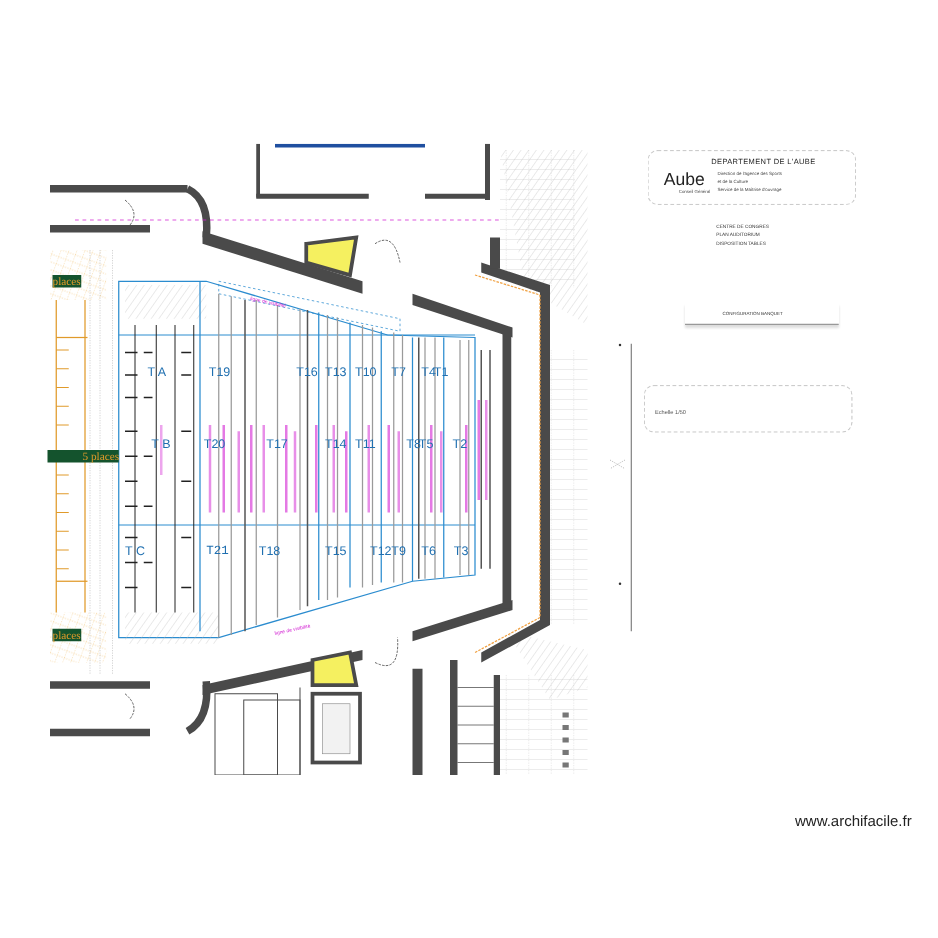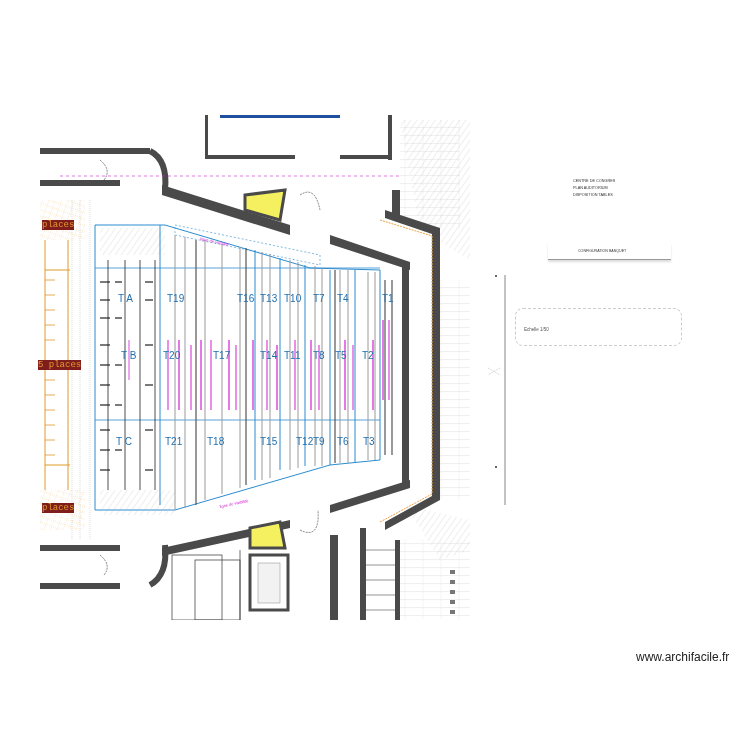--- a/index.html
+++ b/index.html
@@ -1,19 +1,19 @@
 <!DOCTYPE html>
 <html><head>
 <meta charset="utf-8">
 <style>
   html,body{margin:0;padding:0;background:#ffffff;}
   body{width:750px;height:750px;position:relative;overflow:hidden;font-family:"Liberation Sans",sans-serif;}
   #canvas{position:absolute;left:0;top:0;width:750px;height:750px;}
   .tlabel{position:absolute;color:#1f6fb0;font-size:10px;font-family:"Liberation Sans",sans-serif;white-space:nowrap;}
-  .plabel{position:absolute;color:#e09a2a;font-size:9px;font-family:Liberation Mono, monospace;white-space:nowrap;background:#7f1d1d;}
+  .plabel{position:absolute;color:#e09a2a;font-size:9px;font-family:Liberation Serif, serif;white-space:nowrap;background:#14532d;}
   .tiny{position:absolute;font-size:4px;color:#555;white-space:nowrap;font-family:"Liberation Sans",sans-serif;}
   #title-block{position:absolute;left:513px;top:115px;width:175px;height:240px;}
   .tb-head{position:absolute;left:5px;top:5px;width:165px;height:42px;border-radius:8px;border:1px dashed #ccc;}
   .tb-dept{position:absolute;left:50px;top:6px;font-size:6px;color:#222;letter-spacing:0.3px;}
   .tb-sub{position:absolute;left:55px;font-size:3.6px;color:#444;}
   .tb-logo{position:absolute;left:12px;top:14px;font-size:14px;color:#222;font-family:"Liberation Sans",sans-serif;}
   .tb-logo-sub{position:absolute;left:24px;top:30px;font-size:3.5px;color:#444;}
   .tb-line{position:absolute;left:60px;font-size:3.8px;color:#333;}
   .tb-box{position:absolute;left:35px;top:128px;width:123px;height:16px;border-bottom:1px solid #999;box-shadow:0 2px 2px #ddd;}
   .tb-box span{position:absolute;left:30px;top:6px;font-size:3.6px;color:#333;}
@@ -245,49 +245,57 @@
   <circle cx="496" cy="467" r="1" fill="#333"></circle>
   <g stroke="#999" stroke-width="0.5" stroke-dasharray="1,1">
     <line x1="488" y1="368" x2="500" y2="375"></line>
     <line x1="500" y1="368" x2="488" y2="375"></line>
   </g>
 </svg>
 
 <div>
   <span class="tlabel" style="left:118px;top:293px;">T A</span>
   <span class="tlabel" style="left:121px;top:350px;">T B</span>
-  <span class="tlabel" style="left:116px;top:436px;text-align:center;">T C</span>
+  <span class="tlabel" style="left:100px;top:436px;text-align:center;">T C</span>
   <span class="tlabel" style="left:167px;top:293px;">T19</span>
   <span class="tlabel" style="left:163px;top:350px;text-align:center;">T20</span>
-  <span class="tlabel" style="left:165px;top:436px;">T21</span>
+  <span class="tlabel" style="left:165px;top:436px;font-family:Liberation Mono, monospace;">T21</span>
   <span class="tlabel" style="left:215px;top:293px;margin-left:22px;">T16</span>
   <span class="tlabel" style="left:213px;top:350px;">T17</span>
   <span class="tlabel" style="left:207px;top:436px;">T18</span>
   <span class="tlabel" style="left:260px;top:293px;">T13</span>
   <span class="tlabel" style="left:260px;top:350px;text-align:center;">T14</span>
   <span class="tlabel" style="left:260px;top:436px;">T15</span>
   <span class="tlabel" style="left:284px;top:293px;">T10</span>
   <span class="tlabel" style="left:284px;top:350px;">T11</span>
   <span class="tlabel" style="left:296px;top:436px;">T12</span>
   <span class="tlabel" style="left:313px;top:293px;">T7</span>
-  <span class="tlabel" style="left:313px;top:350px;">T8</span>
+  <span class="tlabel" style="left:313px;top:350px;padding-left:12px;">T8</span>
   <span class="tlabel" style="left:313px;top:436px;">T9</span>
   <span class="tlabel" style="left:337px;top:293px;">T4</span>
   <span class="tlabel" style="left:335px;top:350px;">T5</span>
   <span class="tlabel" style="left:337px;top:436px;">T6</span>
-  <span class="tlabel" style="left:382px;top:293px;">T1</span>
+  <span class="tlabel" style="left:347px;top:293px;">T1</span>
   <span class="tlabel" style="left:362px;top:350px;">T2</span>
   <span class="tlabel" style="left:363px;top:436px;text-align:right;">T3</span>
 </div>
 
 <span class="plabel" style="left:42px;top:220px;">places</span>
-<span class="plabel" style="left:38px;top:360px;">5 places</span>
+<span class="plabel" style="left:38px;top:360px;padding-left:28px;">5 places</span>
 <span class="plabel" style="left:42px;top:503px;">places</span>
 
 <div id="title-block">
+  <div class="tb-head">
+    <span class="tb-logo">Aube</span>
+    <span class="tb-logo-sub">Conseil Général</span>
+    <span class="tb-dept">DEPARTEMENT DE L'AUBE</span>
+    <span class="tb-sub" style="top:16px;">Direction de l'agence des Sports</span>
+    <span class="tb-sub" style="top:22px;">et de la Culture</span>
+    <span class="tb-sub" style="top:29px;">Service de la Maîtrise d'ouvrage</span>
+  </div>
   <span class="tb-line" style="top:64px;">CENTRE DE CONGRES</span>
   <span class="tb-line" style="top:71px;">PLAN AUDITORIUM</span>
   <span class="tb-line" style="top:78px;">DISPOSITION TABLES</span>
   <div class="tb-box">
     <span>CONFIGURATION BANQUET</span>
   </div>
   <div class="tb-cart">
     <span class="tiny" style="left:8px;top:18px;font-size:4.5px;">Echelle 1/50</span>
   </div>
 </div>

